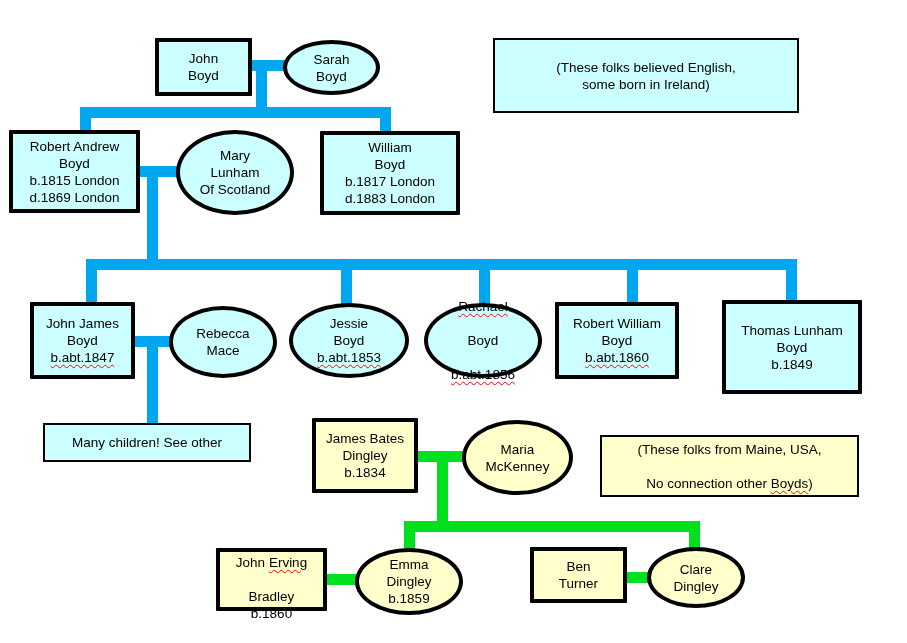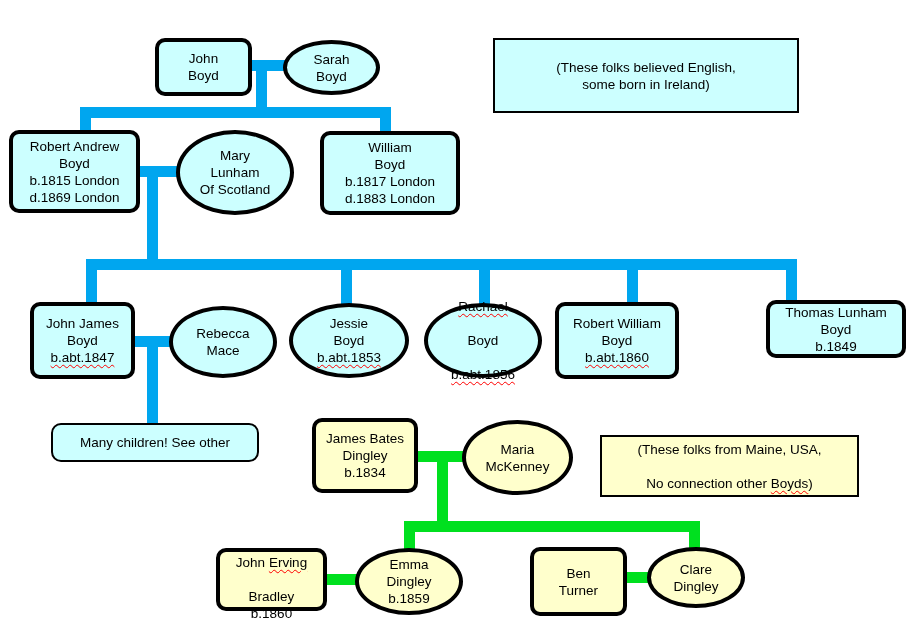--- a/index.html
+++ b/index.html
@@ -20,21 +20,21 @@
     z-index: 2;
     box-sizing: border-box;
     display: flex;
     align-items: center;
     justify-content: center;
     text-align: center;
     font-size: 13.5px;
     line-height: 17px;
     white-space: pre-line;
   }
-  .thickbox { border: 4px solid #000; border-radius: 10px; }
+  .thickbox { border: 4px solid #000; border-radius: 1px; }
   .thinbox  { border: 2px solid #000; }
   .ellipse  { border: 4px solid #000; border-radius: 50%; }
   .cyan  { background: #ccffff; }
   .cream { background: #ffffcc; }
   .lbl { white-space: pre-line; }
   .ln { display: block; }
   .sq {
     text-decoration-line: underline;
     text-decoration-style: wavy;
     text-decoration-color: #ff0000;
@@ -136,27 +136,27 @@
   </div>
 
   <div class="node thickbox cyan" style="left:555px;top:302px;width:124px;height:77px;">
     <span>
       <span class="lbl">Robert William
 Boyd</span>
       <span class="ln sq">b.abt.1860</span>
     </span>
   </div>
 
-  <div class="node thickbox cyan" style="left:722px;top:300px;width:140px;height:58px;margin-left:44px;">
+  <div class="node thickbox cyan" style="left:722px;top:300px;width:140px;height:94px;">
     <span class="lbl">Thomas Lunham
 Boyd
 b.1849</span>
   </div>
 
-  <div class="node thinbox cyan" style="left:51px;top:423px;width:208px;height:39px;border-radius:10px;">
+  <div class="node thinbox cyan" style="left:43px;top:423px;width:208px;height:39px;">
     <span class="lbl">Many children! See other</span>
   </div>
 
   <div class="node thickbox cream" style="left:312px;top:418px;width:106px;height:75px;justify-content:center;">
     <span class="lbl">James Bates
 Dingley
 b.1834</span>
   </div>
 
   <div class="node ellipse cream" style="left:462px;top:420px;width:111px;height:75px;">
@@ -178,21 +178,21 @@
 b.1860</span>
     </span>
   </div>
 
   <div class="node ellipse cream" style="left:355px;top:548px;width:108px;height:67px;align-items:center;">
     <span class="lbl">Emma
 Dingley
 b.1859</span>
   </div>
 
-  <div class="node thickbox cream" style="left:530px;top:547px;width:97px;height:69px;">
+  <div class="node thickbox cream" style="left:530px;top:547px;width:97px;height:56px;">
     <span class="lbl">Ben
 Turner</span>
   </div>
 
   <div class="node ellipse cream" style="left:647px;top:547px;width:98px;height:61px;text-align:center;">
     <span class="lbl">Clare
 Dingley</span>
   </div>
 
 </div>

